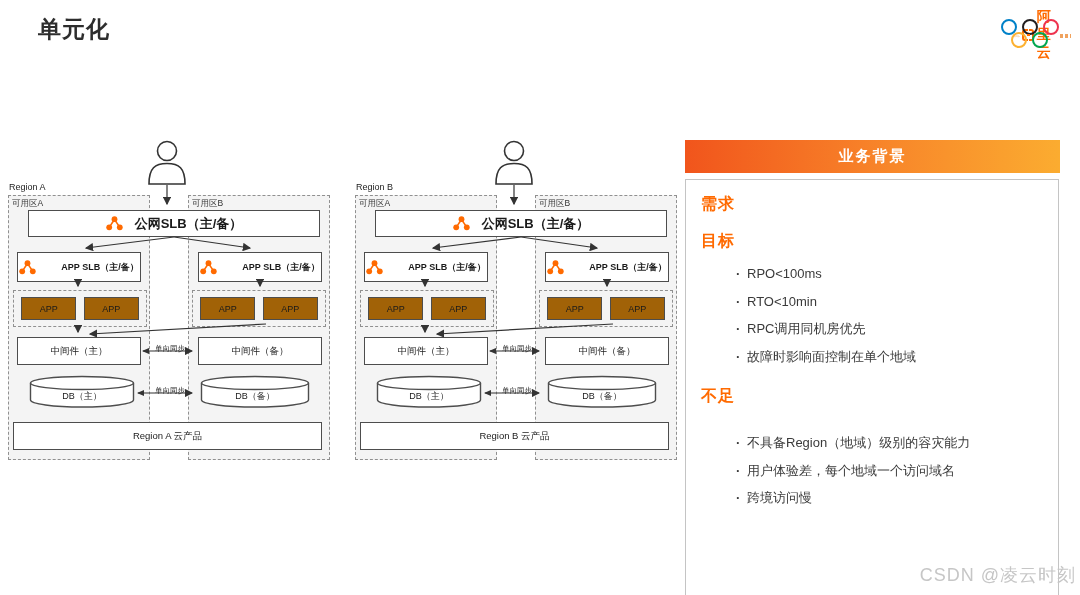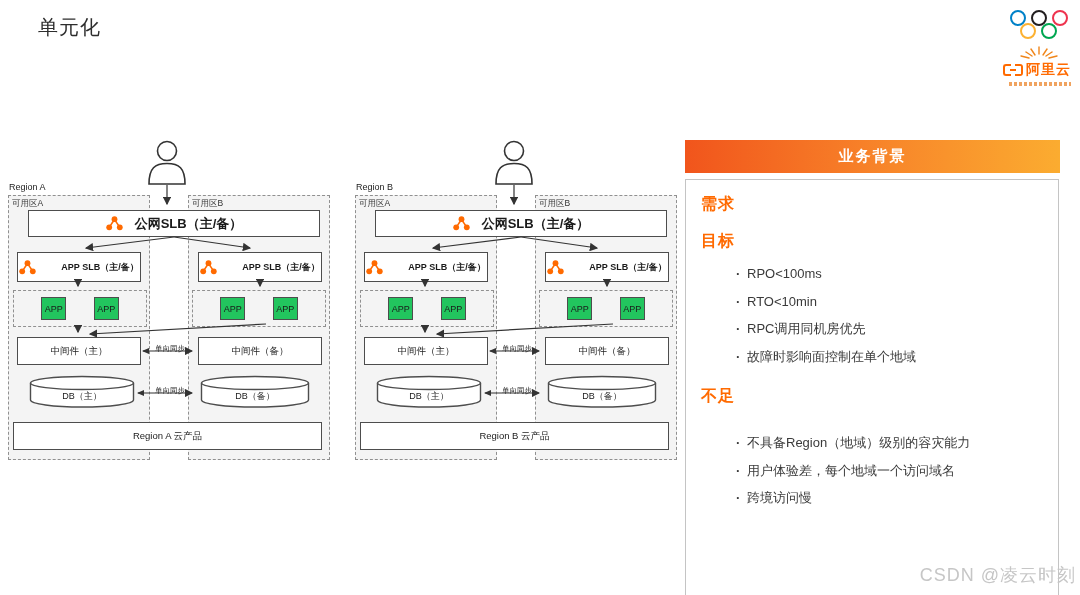--- a/index.html
+++ b/index.html
@@ -8,24 +8,24 @@
     position: relative;
     background: #ffffff;
     font-family: "Liberation Sans", sans-serif;
     overflow: hidden;
     color: #333;
   }
 
   
   .page-title {
     position: absolute; left: 38px; top: 14px;
-    font-size: 20px; font-weight: normal; color: #2d2d2d; letter-spacing: 1px; text-align: center;
+    font-size: 23px; font-weight: bold; color: #2d2d2d; letter-spacing: 1px; text-align: center;
   }
   .logo-block { position: absolute; left: 1001px; top: 7px; width: 70px;
-    display: flex; flex-direction: column; align-items: flex-end; font-family: Liberation Serif, serif; }
+    display: flex; align-items: center; font-family: Liberation Serif, serif; }
   .rings { position: relative; width: 61px; height: 37px; }
   .ring { position: absolute; width: 16px; height: 16px; border-radius: 50%; border: 2.4px solid; background: transparent; }
   .ring.blue   { left: 0px;  top: 3px;  border-color: #0081C8; }
   .ring.black  { left: 21px; top: 3px;  border-color: #221E1F; }
   .ring.red    { left: 42px; top: 3px;  border-color: #EE334E; }
   .ring.yellow { left: 10px; top: 16px; border-color: #FCB131; }
   .ring.green  { left: 31px; top: 16px; border-color: #00A651; }
   .rays { margin-top: 2px; }
   .brand-row { display: flex; align-items: center; gap: 3px; margin-top: 1px; }
   .brk { display: inline-block; width: 8px; height: 12px; border: 2.2px solid #FF6A00; }
@@ -70,21 +70,21 @@
   .bx { position: absolute; background: #fff; border: 1.2px solid #4d4d4d;
     display: flex; align-items: center; justify-content: center;
     font-size: 9.5px; color: #1a1a1a; z-index: 3; }
   .slb-box   { left: 20px; top: 72px; width: 292px; height: 27px; gap: 12px; }
   .app-slb   { top: 114px; width: 124px; height: 30px; gap: 25px; font-weight: bold; font-size: 9px; }
   .app-slb.left { left: 9px; } .app-slb.right { left: 190px; }
   .slb-box .lbl { font-weight: bold; font-size: 13px; }
   .app-group { position: absolute; top: 152px; width: 134px; height: 37px;
     border: 1px dashed #909090; display: flex; align-items: center; justify-content: space-evenly; z-index: 2; }
   .app-group.left { left: 5px; } .app-group.right { left: 184px; }
-  .app-box { width: 25px; height: 23px; background: #22c55e; border: 1.2px solid #4d4d4d;
+  .app-box { width: 55px; height: 23px; background: #a16207; border: 1.2px solid #4d4d4d;
     display: flex; align-items: center; justify-content: center; font-size: 9px; color: #1a1a1a; }
   .mw { top: 199px; width: 124px; height: 28px; }
   .mw.primary { left: 9px; } .mw.backup { left: 190px; }
   .db { position: absolute; top: 237px; z-index: 3; text-decoration: underline; }
   .db.left { left: 21px; width: 106px; height: 34px; }
   .db.right { left: 192px; width: 110px; height: 34px; }
   .db .db-label { position: absolute; left: 0; right: 0; top: 15px; text-align: center; font-size: 9px; color: #1a1a1a; }
   .sync { position: absolute; width: 58px; text-align: center; font-size: 7.5px; color: #222; z-index: 7; }
   .sync.mid { left: 133px; top: 206px; }
   .sync.dbr { left: 133px; top: 248px; }

